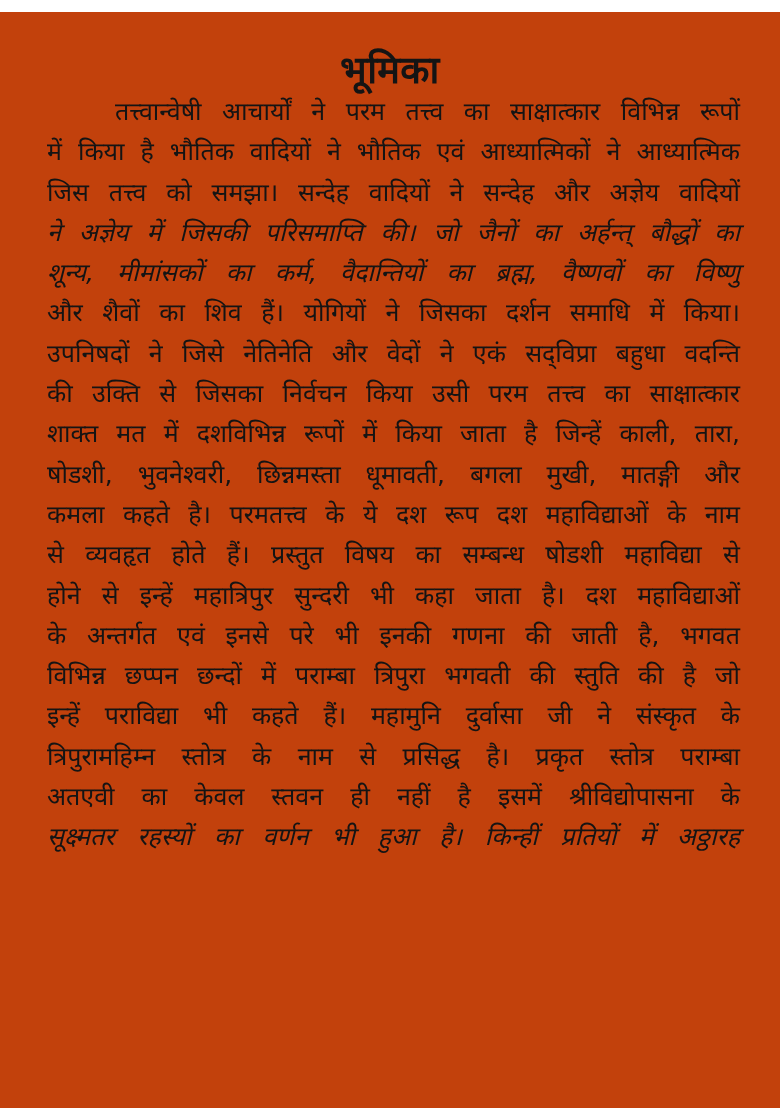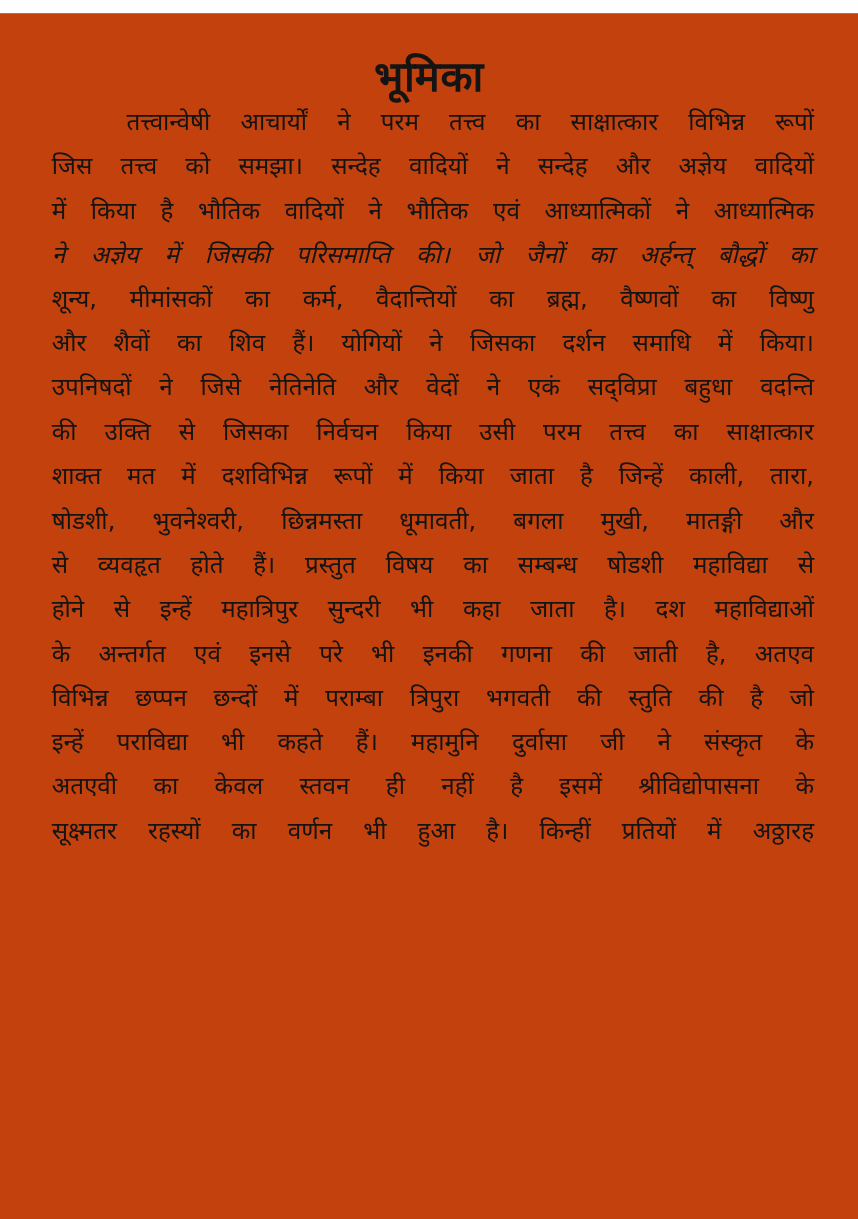--- a/index.html
+++ b/index.html
@@ -37,51 +37,53 @@
     .body-text {
       position: absolute;
       top: 80px;
       left: 47px;
       width: 693px;
     }
     .line {
       display: block;
       height: 40.3px;
       line-height: 40px;
-      font-size: 22px;
+      font-size: 25px;
       text-align: justify;
       text-align-last: justify;
       white-space: nowrap;
       overflow: visible;
     }
     .line.indent {
       padding-left: 68px;
     }
     .line.last {
       text-align-last: justify;
     }
   </style>
 </head>
 <body>
 
 <div class="page">
   <h1 class="title">भूमिका</h1>
 
   <div class="body-text">
     <span class="line indent" style="white-space: nowrap;">तत्त्वान्वेषी आचार्यों ने परम तत्त्व का साक्षात्कार विभिन्न रूपों</span>
+    <span class="line" style="white-space: nowrap;">में किया है भौतिक वादियों ने भौतिक एवं आध्यात्मिकों ने आध्यात्मिक</span>
     <span class="line" style="white-space: nowrap;">जिस तत्त्व को समझा। सन्देह वादियों ने सन्देह और अज्ञेय वादियों</span>
-    <span class="line" style="white-space: nowrap;">में किया है भौतिक वादियों ने भौतिक एवं आध्यात्मिकों ने आध्यात्मिक</span>
     <span class="line" style="white-space: nowrap; font-style: italic;">ने अज्ञेय में जिसकी परिसमाप्ति की। जो जैनों का अर्हन्त् बौद्धों का</span>
-    <span class="line" style="white-space: nowrap;">शून्य, मीमांसकों का कर्म, वैदान्तियों का ब्रह्म, वैष्णवों का विष्णु</span>
+    <span class="line" style="white-space: nowrap; font-style: italic;">शून्य, मीमांसकों का कर्म, वैदान्तियों का ब्रह्म, वैष्णवों का विष्णु</span>
     <span class="line" style="white-space: nowrap;">और शैवों का शिव हैं। योगियों ने जिसका दर्शन समाधि में किया।</span>
-    <span class="line" style="white-space: nowrap; font-family: Liberation Mono, monospace;">उपनिषदों ने जिसे नेतिनेति और वेदों ने एकं सद्‌विप्रा बहुधा वदन्ति</span>
+    <span class="line" style="white-space: nowrap;">उपनिषदों ने जिसे नेतिनेति और वेदों ने एकं सद्‌विप्रा बहुधा वदन्ति</span>
     <span class="line" style="white-space: nowrap;">की उक्ति से जिसका निर्वचन किया उसी परम तत्त्व का साक्षात्कार</span>
     <span class="line" style="white-space: nowrap;">शाक्त मत में दशविभिन्न रूपों में किया जाता है जिन्हें काली, तारा,</span>
     <span class="line" style="white-space: nowrap;">षोडशी, भुवनेश्वरी, छिन्नमस्ता धूमावती, बगला मुखी, मातङ्गी और</span>
+    <span class="line" style="white-space: nowrap;">कमला कहते है। परमतत्त्व के ये दश रूप दश महाविद्याओं के नाम</span>
     <span class="line" style="white-space: nowrap;">से व्यवहृत होते हैं। प्रस्तुत विषय का सम्बन्ध षोडशी महाविद्या से</span>
     <span class="line" style="white-space: nowrap;">होने से इन्हें महात्रिपुर सुन्दरी भी कहा जाता है। दश महाविद्याओं</span>
-    <span class="line" style="white-space: nowrap;">के अन्तर्गत एवं इनसे परे भी इनकी गणना की जाती है, अतएव</span>
+    <span class="line" style="white-space: nowrap;">के अन्तर्गत एवं इनसे परे भी इनकी गणना की जाती है, भगवत</span>
     <span class="line" style="white-space: nowrap;">विभिन्न छप्पन छन्दों में पराम्बा त्रिपुरा भगवती की स्तुति की है जो</span>
     <span class="line" style="white-space: nowrap;">इन्हें पराविद्या भी कहते हैं। महामुनि दुर्वासा जी ने संस्कृत के</span>
+    <span class="line" style="white-space: nowrap;">त्रिपुरामहिम्न स्तोत्र के नाम से प्रसिद्ध है। प्रकृत स्तोत्र पराम्बा</span>
     <span class="line" style="white-space: nowrap;">अतएवी का केवल स्तवन ही नहीं है इसमें श्रीविद्योपासना के</span>
-    <span class="line last" style="white-space: nowrap;">सूक्ष्मतर रहस्यों का वर्णन भी हुआ है। किन्हीं प्रतियों में अठ्ठारह</span>
+    <span class="line last" style="white-space: nowrap; font-style: italic;">सूक्ष्मतर रहस्यों का वर्णन भी हुआ है। किन्हीं प्रतियों में अठ्ठारह</span>
   </div>
 </div>
 
 </body></html>

